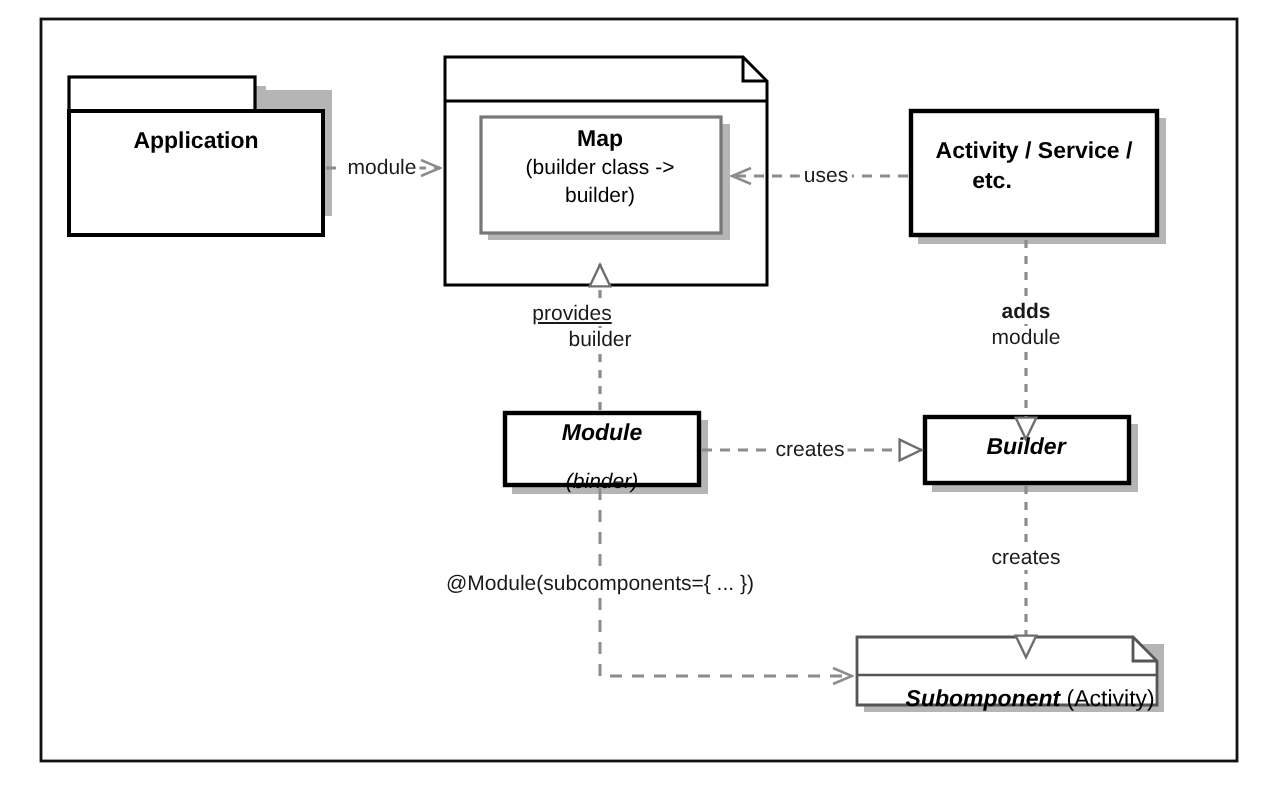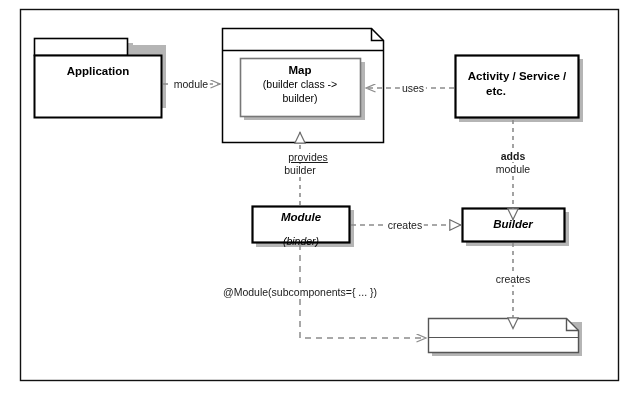--- a/index.html
+++ b/index.html
@@ -150,26 +150,29 @@
   <div class="lbl center node-sub" style="left:300px; top:93px;text-align:center;">builder)</div>
 
   <div class="lbl center bold node-title" style="left:517px; top:70px;">Activity / Service /</div>
   <div class="lbl center bold node-title" style="left:496px; top:85px;">etc.</div>
 
   <div class="lbl center bi node-title" style="left:301px; top:211px;">Module</div>
   <div class="lbl center ital node-sub" style="left:301px; top:236px;">(binder)</div>
 
   <div class="lbl center bi node-title" style="left:513px; top:218px;">Builder</div>
 
+  <div class="lbl" style="left:435px; top:322px;">
+    <span class="bi node-title">Subomponent</span><span class="node-title"> </span><span class="node-title">(Activity)</span>
+  </div>
 
   <div class="edge-label" style="left:191px; top:78px;">module</div>
 
   <div class="edge-label" style="left:413px; top:82px;">uses</div>
 
-  <div class="edge-label" style="left:308px; top:151px;text-decoration:underline;">provides</div>
+  <div class="edge-label" style="left:286px; top:151px;text-decoration:underline;">provides</div>
   <div class="edge-label" style="left:300px; top:164px;">builder</div>
 
   <div class="edge-label" style="left:513px; top:150px;font-weight:bold;">adds</div>
   <div class="edge-label" style="left:513px; top:163px;">module</div>
 
   <div class="edge-label" style="left:405px; top:219px;">creates</div>
 
   <div class="edge-label" style="left:513px; top:273px;">creates</div>
 
   <div class="edge-label" style="left:300px; top:286px;">@Module(subcomponents={ ... })</div>

